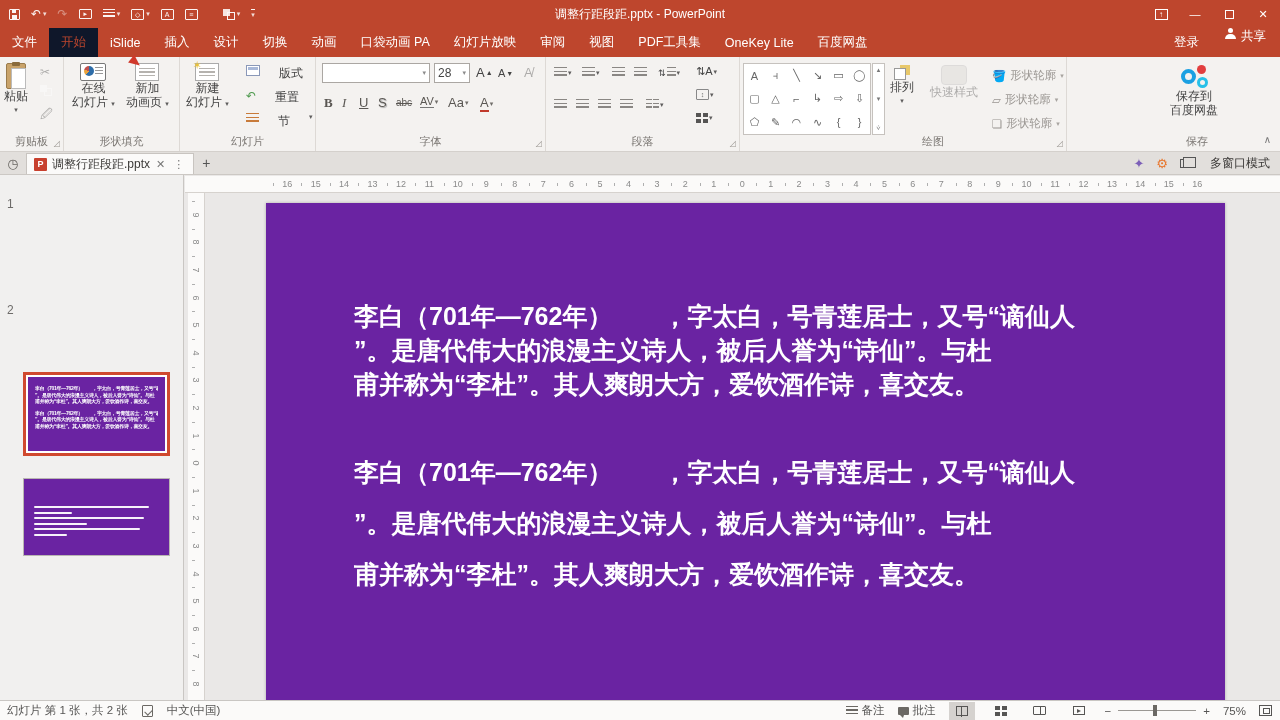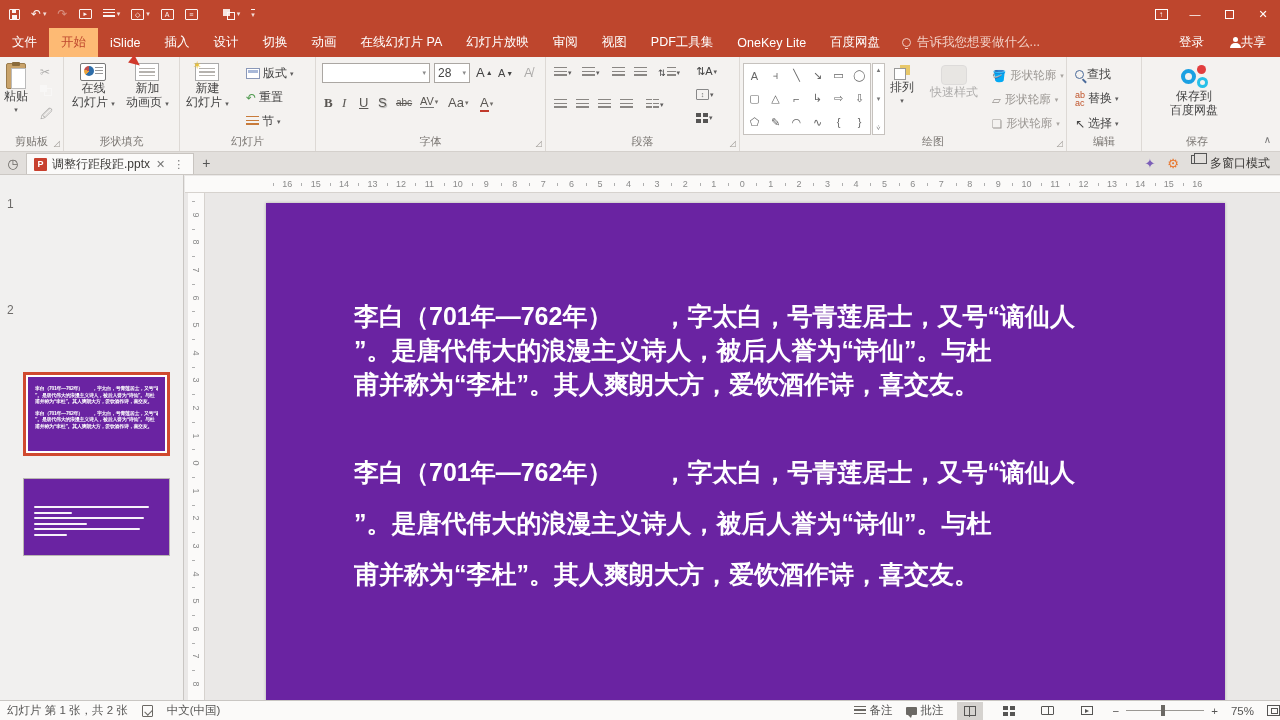--- a/index.html
+++ b/index.html
@@ -25,38 +25,38 @@
   .qat-custom{border-top:1.2px solid #fff;padding-top:1px;font-size:7px}
   .apptitle{position:absolute;left:50%;transform:translateX(-50%);top:0;height:28px;display:flex;align-items:center;font-size:12px;color:#fff;white-space:nowrap}
   .winbtns{position:absolute;right:0;top:0;display:flex;height:28px}
   .winbtn{width:34px;height:28px;display:flex;align-items:center;justify-content:center;font-size:11px;color:#fff}
   .restore{width:9px;height:9px;border:1.2px solid #fff}
   .ribopt{width:13px;height:11px;border:1.2px solid #fff;font-size:8px;line-height:9px;text-align:center}
 
   
   .tabrow{position:absolute;top:28px;left:0;right:0;height:29px;background:#BE462D;display:flex;align-items:stretch;color:#fff;font-size:12.5px}
   .rtab{display:flex;align-items:center;padding:0 12px;white-space:nowrap}
-  .rtab.active{background:#fdba74;color:#BE462D}
+  .rtab.active{background:#0f172a;color:#BE462D}
   .tellme{display:flex;align-items:center;gap:6px;color:#F2CFC5;padding:0 10px;white-space:nowrap}
   .bulb{width:9px;height:9px;border:1.2px solid #F2CFC5;border-radius:50%;position:relative}
   .bulb:after{content:"";position:absolute;left:2px;bottom:-3px;width:3px;height:2px;border-bottom:1.2px solid #F2CFC5}
   .spacer{flex:1}
   .login{display:flex;align-items:center;padding:0 12px;white-space:nowrap}
-  .share{display:flex;align-items:center;padding:0 14px;white-space:nowrap}
+  .share{display:flex;gap:5px;padding:0 14px;white-space:nowrap}
   .person{width:11px;height:11px;position:relative}
   .person:before{content:"";position:absolute;left:3px;top:0;width:5px;height:5px;border-radius:50%;background:#fff}
   .person:after{content:"";position:absolute;left:0;bottom:0;width:11px;height:5px;border-radius:5px 5px 0 0;background:#fff}
 
   
   .ribbon{position:absolute;top:57px;left:0;right:0;height:95px;background:#F4F2F0;border-bottom:1px solid #D4D0CC;font-size:12px;color:#444}
   .group{position:absolute;top:0;bottom:0;border-right:1px solid #DDD9D5}
   .glabel{position:absolute;bottom:2px;left:0;right:0;text-align:center;font-size:11px;color:#7A7672;white-space:nowrap}
   .launcher{position:absolute;bottom:3px;right:3px;font-size:8px;color:#9A9692}
   .bigbtn{position:absolute;display:flex;flex-direction:column;align-items:center;font-size:12px;line-height:14px;color:#444;text-align:center}
-  .smallbtn{position:absolute;display:flex;align-items:center;gap:3px;font-size:12px;color:#444;white-space:nowrap}
+  .smallbtn{position:absolute;display:flex;gap:19px;font-size:12px;color:#444;white-space:nowrap}
   .licon{width:13px;height:11px;background:repeating-linear-gradient(to bottom,#8a8784 0 1.3px,transparent 1.3px 3.6px)}
   .mini{position:absolute;display:flex;align-items:center;gap:1px}
   .clipboard{width:20px;height:26px;background:#C9A36A;border:1px solid #9A7B4C;border-radius:2px;position:relative}
   .clipboard:before{content:"";position:absolute;left:5px;top:-2px;width:8px;height:4px;background:#8A6B3C;border-radius:1px}
   .clipboard:after{content:"";position:absolute;left:4px;top:4px;width:13px;height:19px;background:#fff;border:1px solid #BBB}
   .monitor{width:26px;height:18px;border:1.5px solid #777;border-radius:2px;background:#fff;position:relative}
   .pie{position:absolute;left:3px;top:2px;width:10px;height:10px;border-radius:50%;background:conic-gradient(#2E6DA8 0 60%,#E8A33D 60% 80%,#C0504D 80% 100%)}
   .monlines{position:absolute;right:2px;top:3px;width:8px;height:9px;background:repeating-linear-gradient(to bottom,#999 0 1px,transparent 1px 3px)}
   .page{width:24px;height:18px;background:#fff;border:1px solid #AAA;position:relative}
   .plines{position:absolute;left:3px;right:3px;top:4px;height:10px;background:repeating-linear-gradient(to bottom,#B5B2AE 0 1.2px,transparent 1.2px 3.4px)}
@@ -88,21 +88,21 @@
   .docbar{position:absolute;top:152px;left:0;right:0;height:23px;background:#E2DFDC;border-bottom:1px solid #CCC8C4;display:flex;align-items:stretch;font-size:12px;color:#3C3A38}
   .histicon{width:26px;display:flex;align-items:center;justify-content:center;color:#6B6864;font-size:13px}
   .doctab{display:flex;align-items:center;gap:5px;background:#FBFAF9;border:1px solid #C8C4C0;border-bottom:none;padding:0 7px;margin-top:1px}
   .pptico{width:13px;height:13px;background:#C8402E;color:#fff;font-size:9px;font-weight:bold;display:flex;align-items:center;justify-content:center;border-radius:1px}
   .tabx{color:#777;font-size:11px;padding:0 1px}
   .tabmore{color:#777;font-size:11px;padding:0 2px}
   .tabplus{width:24px;display:flex;align-items:center;justify-content:center;color:#555;font-size:14px}
   .docbar-right{margin-left:auto;display:flex;align-items:center;gap:12px;padding-right:10px}
   .wand{color:#7C5FB8;font-size:13px}
   .gear{color:#E8772E;font-size:13px}
-  .mwin{display:flex;align-items:flex-start;gap:8px}
+  .mwin{display:flex;align-items:center;gap:19px}
   .mwicon{width:11px;height:9px;border:1.2px solid #555;position:relative}
   .mwicon:before{content:"";position:absolute;left:2px;top:-3px;width:11px;height:9px;border:1.2px solid #555;background:#E2DFDC}
 
   
   .hruler{position:absolute;top:176px;left:185px;right:0;height:17px;background:#FBFAF9;border-bottom:1px solid #D6D2CE;display:flex;align-items:center;padding-left:88px;overflow:hidden}
   .hcell{width:28.45px;flex:0 0 28.45px;text-align:center;font-size:9px;color:#8A8A8A;position:relative}
   .hcell:before{content:"";position:absolute;left:0;top:4px;height:3px;border-left:1px solid #AFAFAF}
   .vruler{position:absolute;top:193px;bottom:20px;left:188px;width:17px;background:#FBFAF9;border-right:1px solid #D6D2CE;display:flex;flex-direction:column;padding-top:8px;overflow:hidden}
   .vcell{height:27.6px;flex:0 0 27.6px;display:flex;align-items:center;justify-content:center;font-size:9px;color:#8A8A8A;position:relative}
   .vcell span{display:block;transform:rotate(90deg)}
@@ -124,21 +124,21 @@
   .slidetext{position:absolute;left:88px;top:96px;right:46px;color:#fff;font-weight:bold;font-size:25px}
   .p1 .sline{line-height:34px}
   .p2{margin-top:46px}
   .p2 .sline{line-height:51px}
 
   
   .statusbar{position:absolute;left:0;right:0;bottom:0;height:20px;background:#FBFAF9;border-top:1px solid #C9C6C3;display:flex;align-items:center;font-size:11.5px;color:#565554}
   .sb-left{display:flex;align-items:center;gap:14px;padding-left:7px}
   .spellicon{width:11px;height:12px;border:1.2px solid #6B6864;border-radius:1px;position:relative}
   .spellicon:after{content:"";position:absolute;left:2px;top:3px;width:6px;height:4px;border-left:1.2px solid #6B6864;border-bottom:1.2px solid #6B6864;transform:rotate(-45deg)}
-  .sb-right{margin-left:auto;display:flex;align-items:center;gap:13px;padding-right:0}
+  .sb-right{margin-left:auto;display:flex;align-items:center;gap:13px;padding-right:8px}
   .sbitem{display:flex;align-items:center;gap:4px}
   .noteicon{width:12px;height:9px;background:repeating-linear-gradient(to bottom,#6B6864 0 1.2px,transparent 1.2px 3.4px)}
   .cmticon{width:11px;height:8px;background:#6B6864;border-radius:1px;position:relative}
   .cmticon:after{content:"";position:absolute;left:2px;bottom:-3px;border-left:3px solid transparent;border-right:1px solid transparent;border-top:3px solid #6B6864}
   .viewbtn{width:26px;height:18px;display:flex;align-items:center;justify-content:center}
   .viewbtn.sel{background:#D5D2CF}
   .vnormal{width:12px;height:10px;border:1.2px solid #565554;position:relative}
   .vnormal:before{content:"";position:absolute;left:0;top:0;width:4px;height:10px;border-right:1.2px solid #565554}
   .vgrid{width:12px;height:10px;background:
      linear-gradient(#565554,#565554) 0 0/5px 4px no-repeat,
@@ -190,51 +190,48 @@
           <span class="qbox">≡</span>
         </span>
       <span class="qicon" style="margin-left:14px">
           <span class="sqs"></span>
           <span class="caret">▾</span>
         </span>
       <span class="qicon qat-custom">
           <span class="caret">▾</span>
         </span>
     </div>
+    <div class="apptitle">调整行距段距.pptx - PowerPoint</div>
     <div class="winbtns">
       <span class="winbtn">
           <span class="ribopt">↑</span>
         </span>
       <span class="winbtn">—</span>
       <span class="winbtn">
           <span class="restore"></span>
         </span>
       <span class="winbtn">✕</span>
     </div>
   </div>
 
   <div class="tabrow">
     <span class="rtab">文件</span>
     <span class="rtab active">开始</span>
     <span class="rtab">iSlide</span>
     <span class="rtab">插入</span>
     <span class="rtab">设计</span>
     <span class="rtab">切换</span>
     <span class="rtab">动画</span>
-    <span class="rtab">在线幻灯片 PA</span>
+    <span class="rtab">口袋动画 PA</span>
     <span class="rtab">幻灯片放映</span>
     <span class="rtab">审阅</span>
     <span class="rtab">视图</span>
     <span class="rtab">PDF工具集</span>
     <span class="rtab">OneKey Lite</span>
     <span class="rtab">百度网盘</span>
-    <span class="tellme">
-        <span class="bulb"></span>
-        <span>告诉我您想要做什么...</span>
-      </span>
     <span class="spacer"></span>
     <span class="login">登录</span>
     <span class="share">
         <span class="person"></span>
         <span>共享</span>
       </span>
   </div>
 
   <div class="ribbon">
 
@@ -438,40 +435,20 @@
         </div>
       <div class="grayrow" style="position:absolute;left:252px;top:59px">
           <span>❏</span>
           <span>形状轮廓</span>
           <span class="caret">▾</span>
         </div>
       <div class="glabel" style="text-align:center;padding-left:60px">绘图</div>
       <span class="launcher">◿</span>
     </div>
 
-    <div class="group" style="left:1067px;width:75px">
-      <div class="smallbtn" style="left:8px;top:9px">
-          <span class="magnifier"></span>
-          <span>查找</span>
-        </div>
-      <div class="smallbtn" style="left:8px;top:33px">
-          <span class="abicon">
-            <span>ab</span>
-            <span>ac</span>
-          </span>
-          <span>替换</span>
-          <span class="caret">▾</span>
-        </div>
-      <div class="smallbtn" style="left:8px;top:58px">
-          <span>↖</span>
-          <span>选择</span>
-          <span class="caret">▾</span>
-        </div>
-      <div class="glabel">编辑</div>
-    </div>
 
     <div class="group" style="left:1142px;width:110px;border-right:none">
       <div class="bigbtn" style="left:28px;top:8px">
         <span class="baidu">
             <span class="b1"></span>
             <span class="b2"></span>
             <span class="b3"></span>
           </span>
         <span>保存到</span>
         <span>百度网盘</span>

